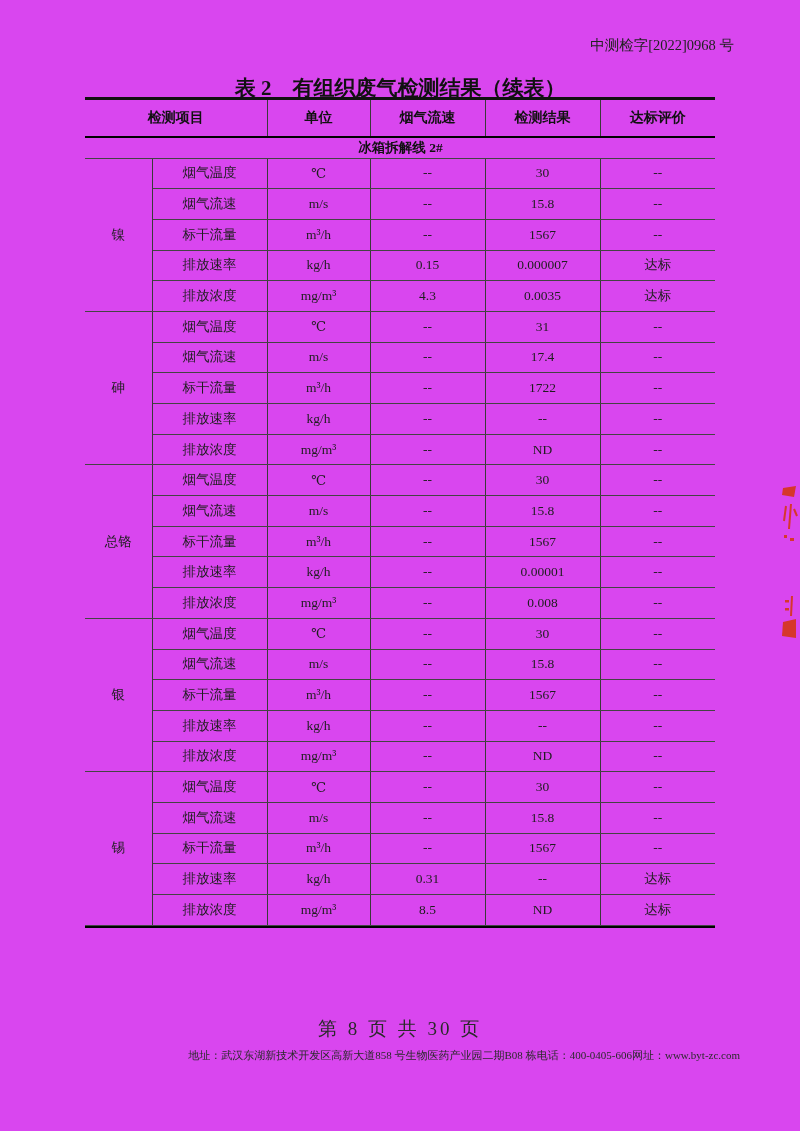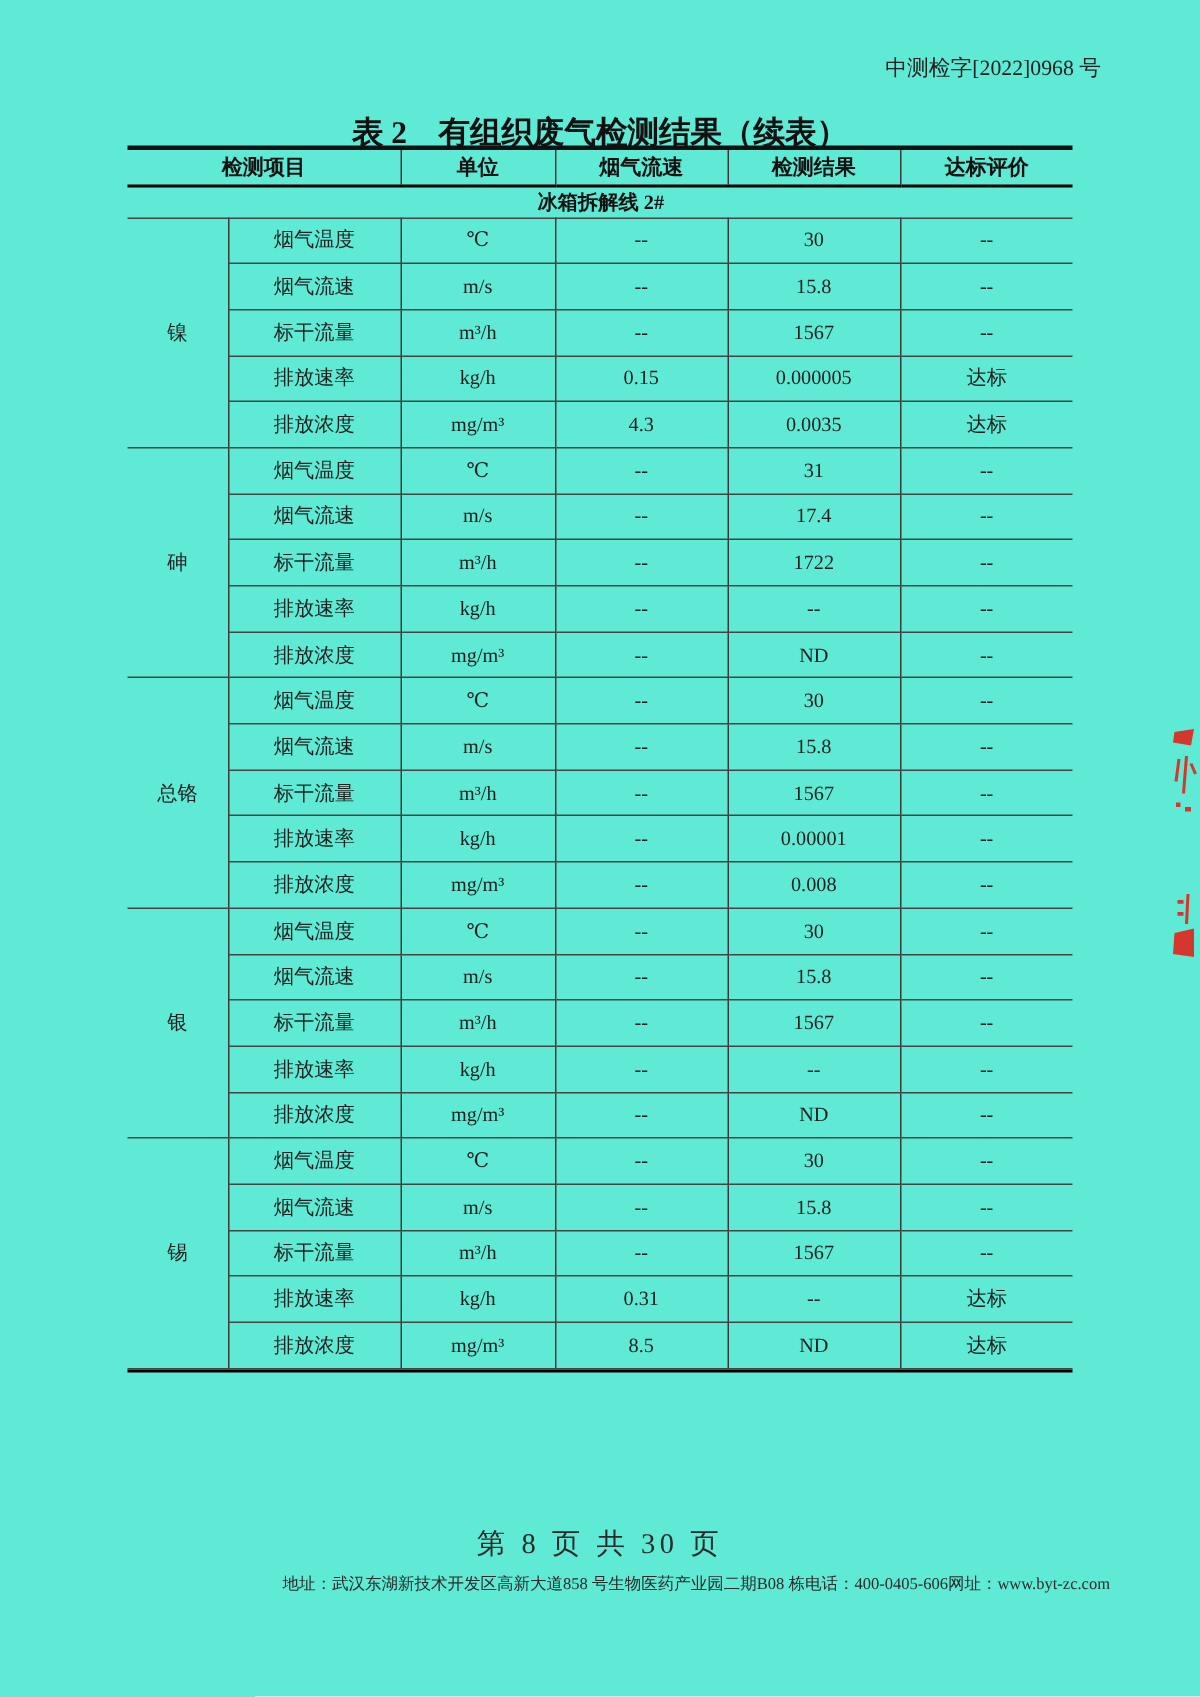--- a/index.html
+++ b/index.html
@@ -5,21 +5,21 @@
   * { margin: 0; padding: 0; box-sizing: border-box; }
   html, body { background: #ffffff; }
   body {
     font-family: "Liberation Serif", "DejaVu Serif", serif;
     color: #1c1c1c;
   }
   .page {
     position: relative;
     width: 800px;
     height: 1131px;
-    background: #5eead4;
+    background: #d946ef;
     overflow: hidden;
   }
   .doc-number {
     position: absolute;
     top: 36px;
     right: 66px;
     font-size: 14.5px;
     color: #222;
   }
   .table-title {
@@ -59,21 +59,21 @@
   table.results th, table.results td {
     border-right: 1px solid #3a3a3a;
     border-bottom: 1px solid #444;
     text-align: center;
     vertical-align: middle;
     padding: 0 2px;
     color: #1e1e1e;
   }
   table.results th:last-child,
   table.results td:last-child { border-right: none; }
-  table.results thead tr { height: 24px; }
+  table.results thead tr { height: 37px; }
   table.results thead th {
     font-size: 14px;
     font-weight: bold;
     border-bottom: 2px solid #000;
     color: #111;
   }
   table.results tr.section-row { height: 21px; }
   table.results tr.section-row td {
     text-align: center;
     font-weight: bold;
@@ -165,21 +165,21 @@
             <td>标干流量</td>
             <td>m³/h</td>
             <td>--</td>
             <td>1567</td>
             <td>--</td>
           </tr>
           <tr class="data-row">
             <td>排放速率</td>
             <td>kg/h</td>
             <td>0.15</td>
-            <td>0.000005</td>
+            <td>0.000007</td>
             <td>达标</td>
           </tr>
           <tr class="data-row">
             <td>排放浓度</td>
             <td>mg/m³</td>
             <td>4.3</td>
             <td>0.0035</td>
             <td>达标</td>
           </tr>
           <tr class="data-row">

